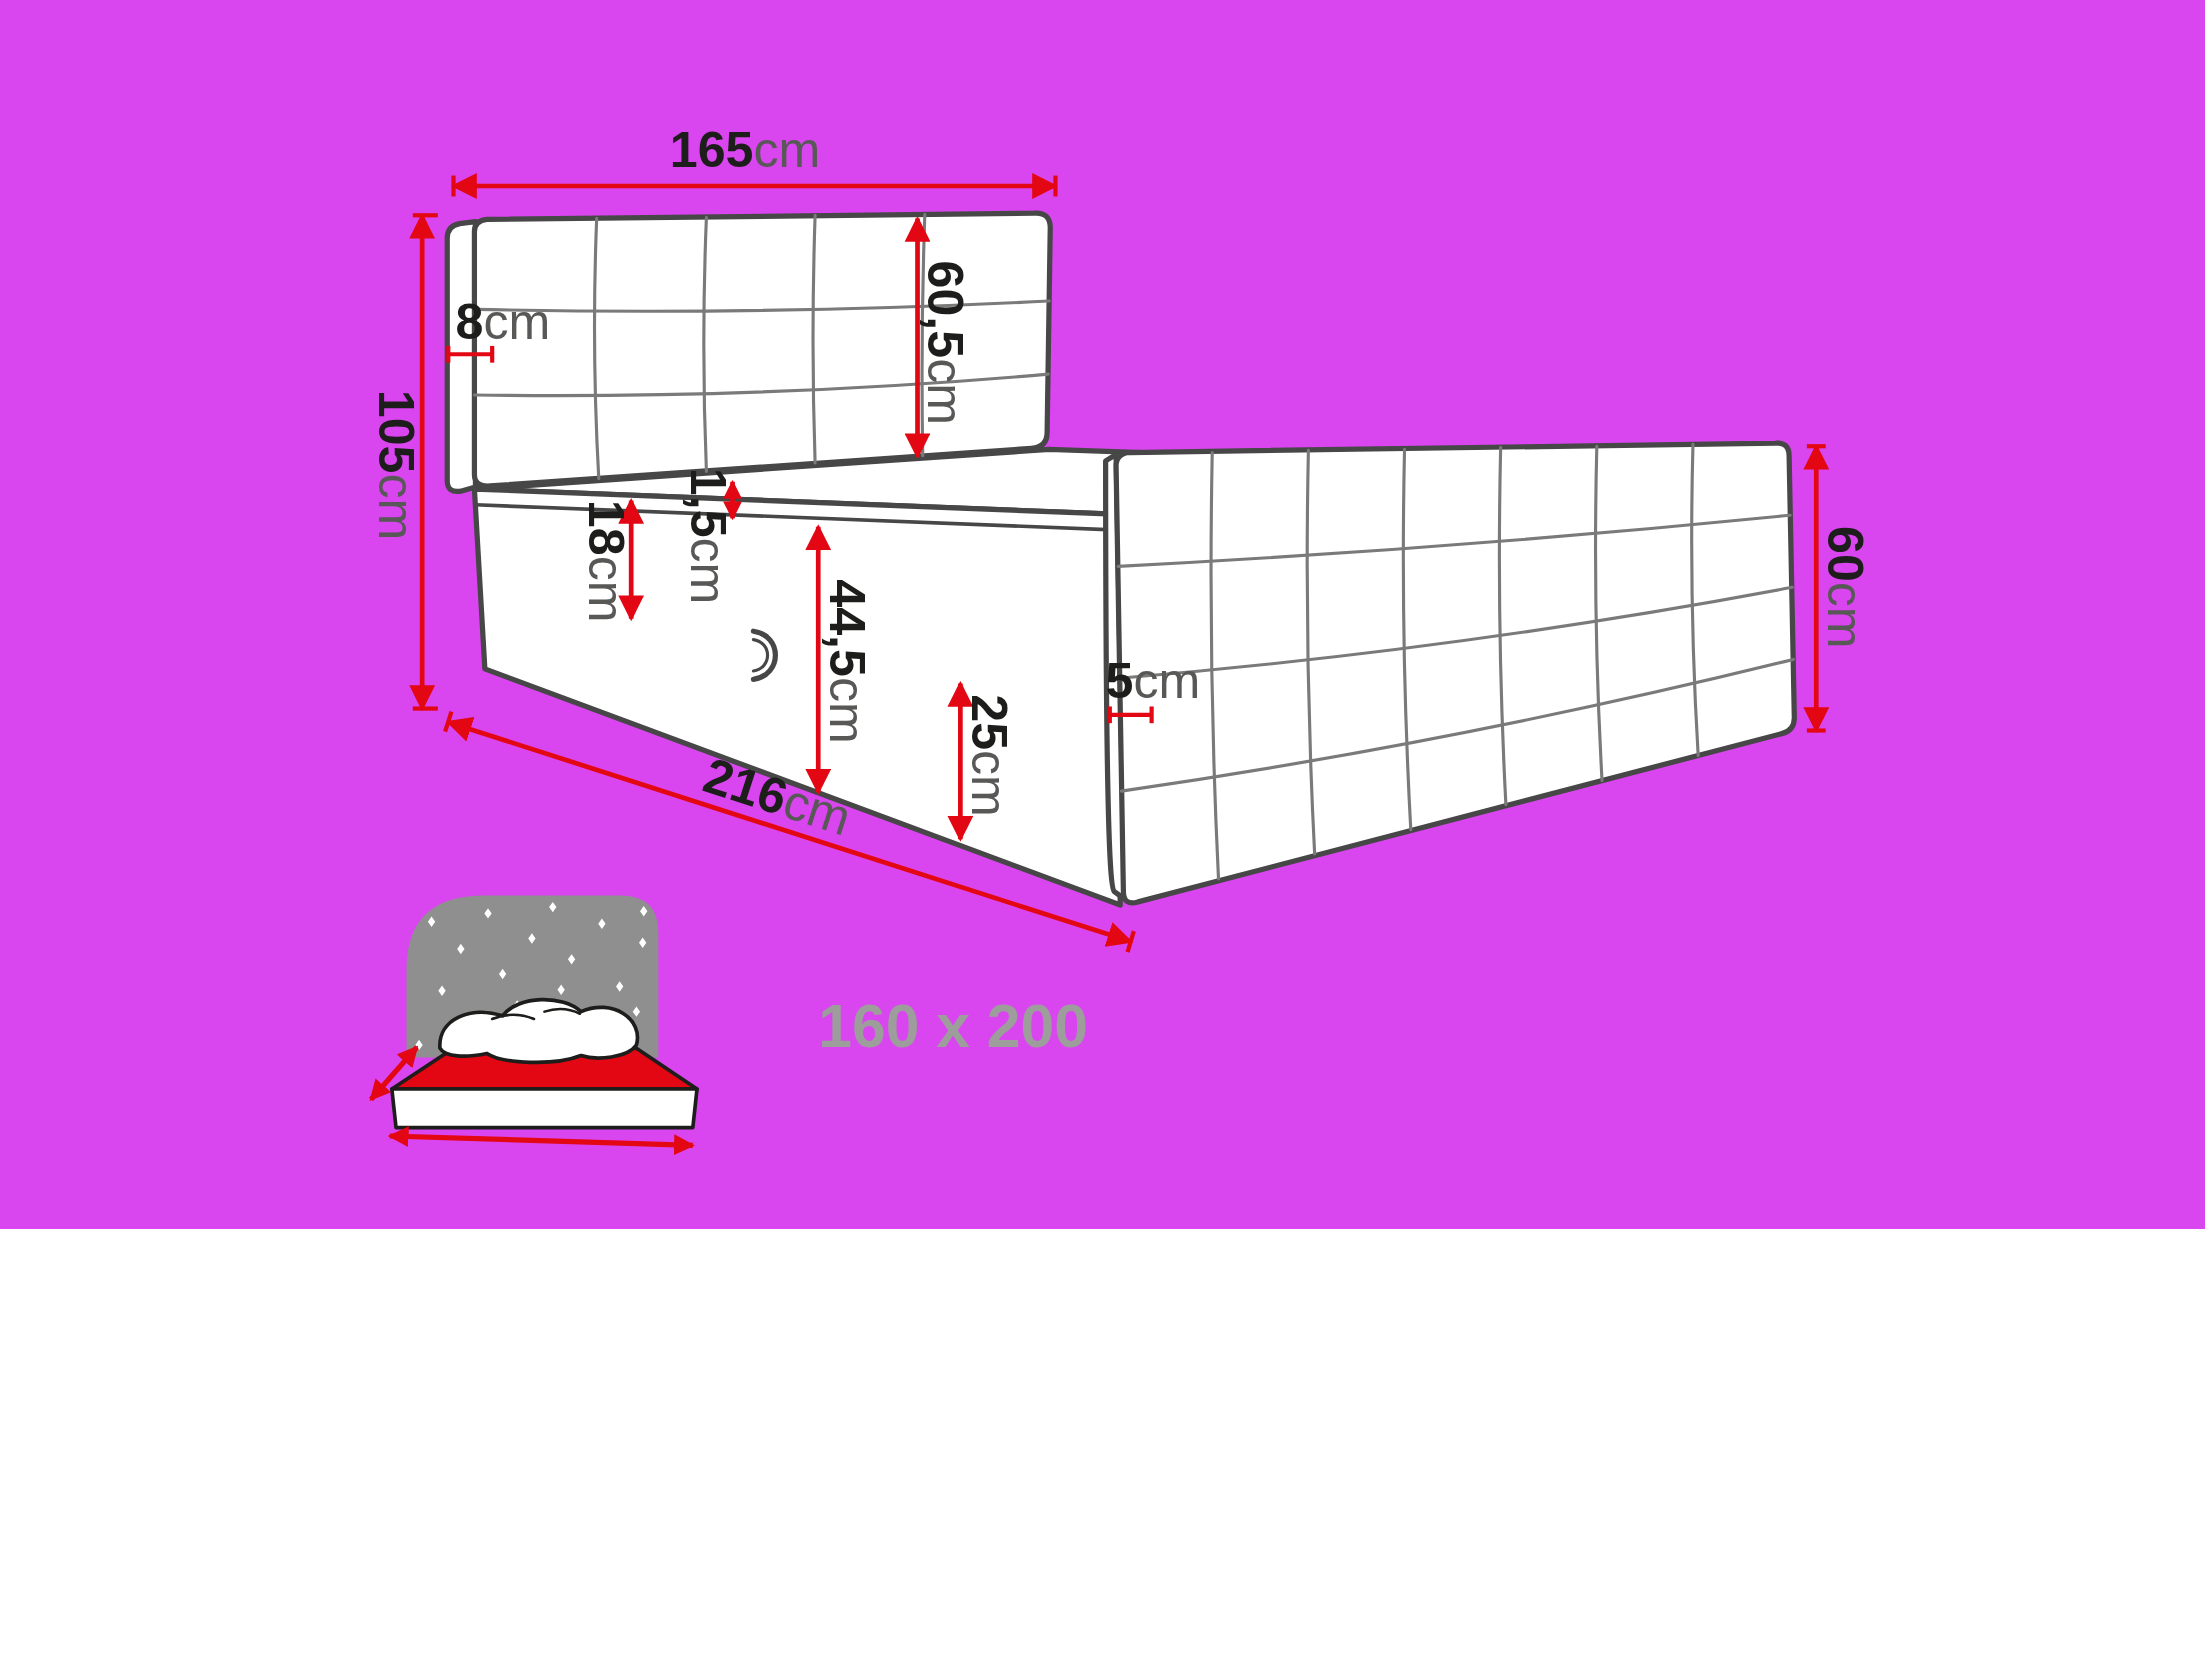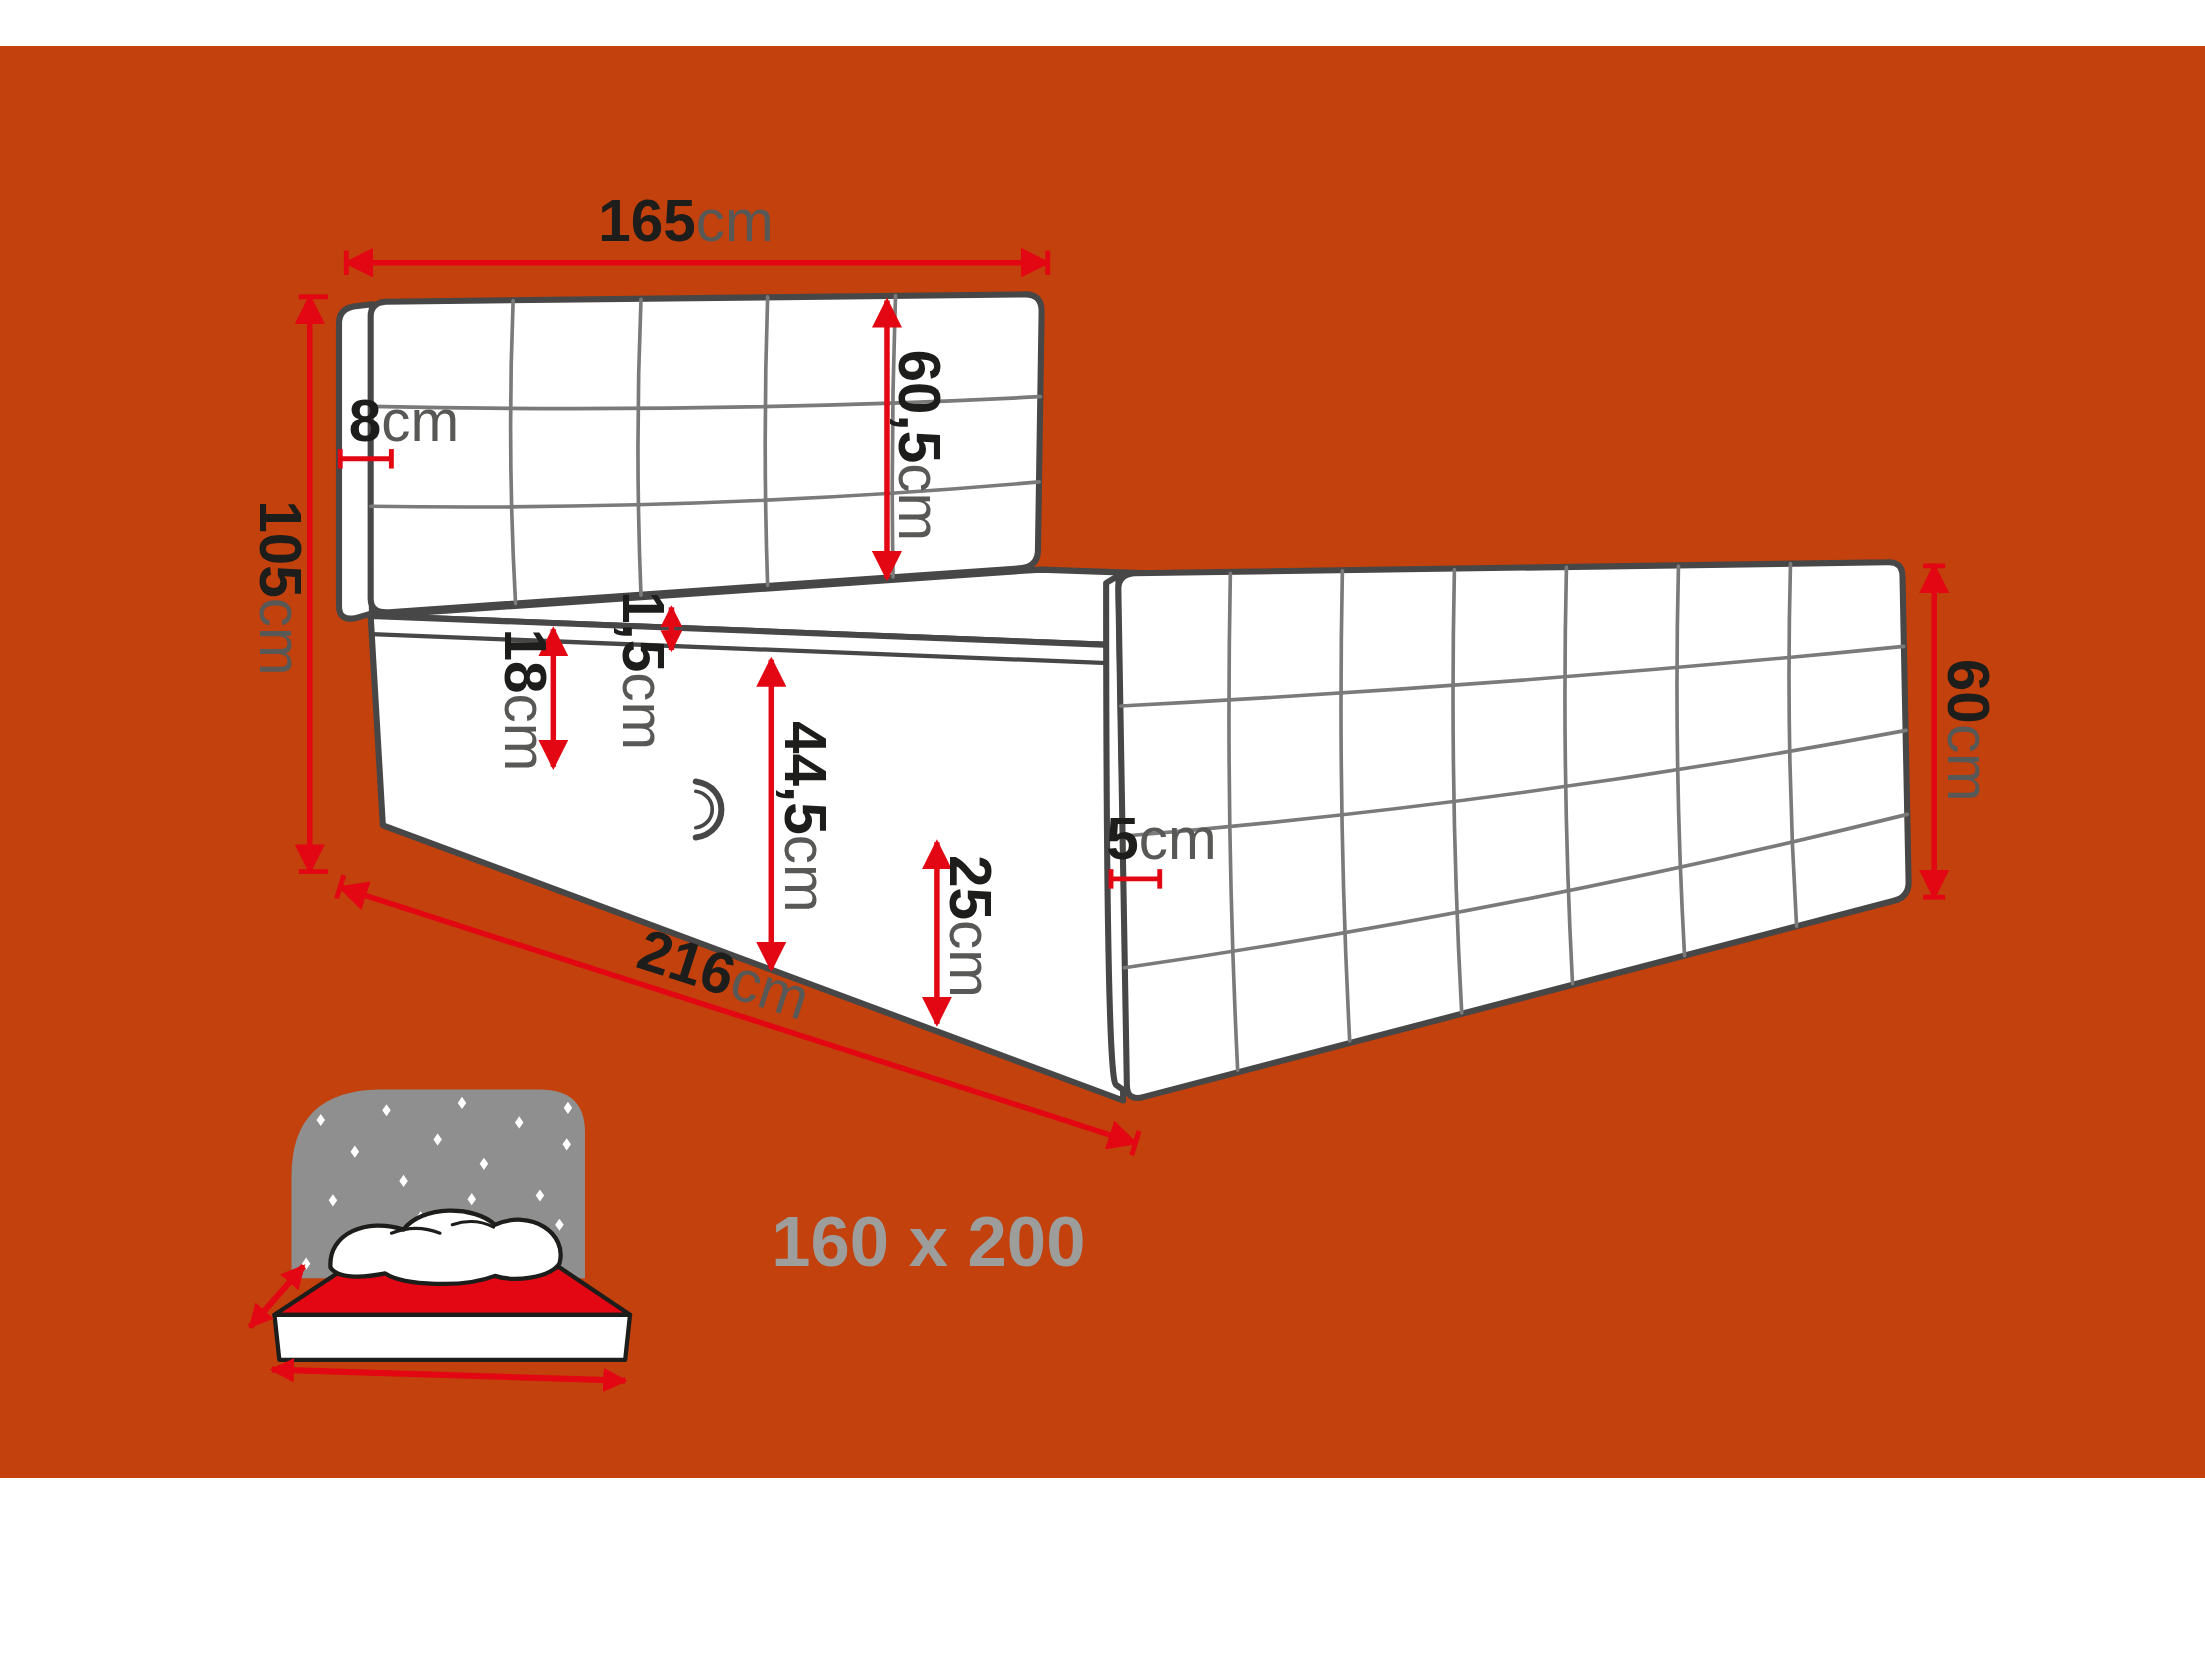--- a/index.html
+++ b/index.html
@@ -1,16 +1,16 @@
 <!DOCTYPE html>
 <html style="font-size:13.3px"><head>
 <meta charset="utf-8">
 <style>
   html,body{margin:0;padding:0;background:#ffffff;}
-  .stage{width:2205px;height:1432px;background:#c2410c;overflow:hidden;margin-top:46px;}
+  .stage{width:2205px;height:1229px;background:#d946ef;overflow:hidden;}
   svg{display:block;width:100%;height:100%;}
   .red-line{stroke:#e30613;stroke-width:4.5;fill:none;}
   .red-tick{stroke:#e30613;stroke-width:4;fill:none;}
   .outline{fill:#ffffff;stroke:#474747;stroke-width:5;stroke-linejoin:round;stroke-linecap:round;}
   .thinline{fill:none;stroke:#474747;stroke-width:3.5;stroke-linecap:round;}
   .seam{fill:none;stroke:#7a7a7a;stroke-width:3;stroke-linecap:round;}
   .lbl{font-family:"Liberation Sans",sans-serif;font-size:48px;}
   .num{font-weight:bold;fill:#1d1d1b;}
   .unit{font-weight:normal;fill:#585857;}
   .size-lbl{font-family:"Liberation Sans",sans-serif;font-size:58px;font-weight:bold;fill:#9d9d9c;}

